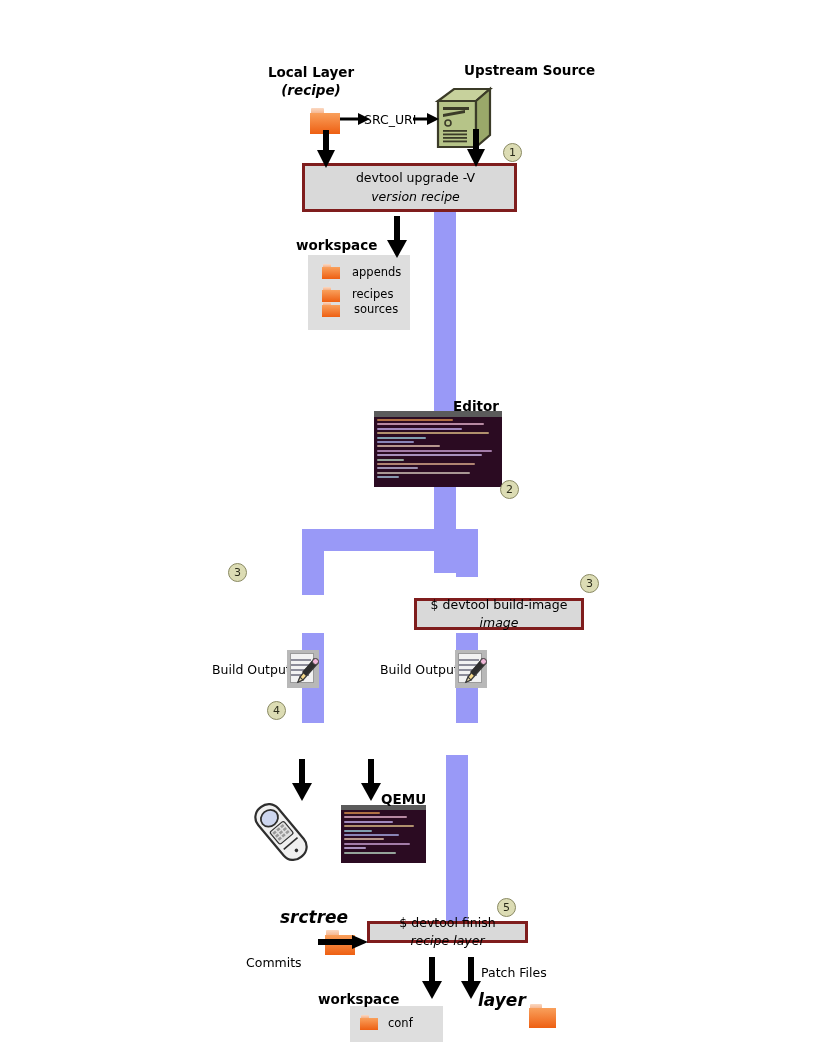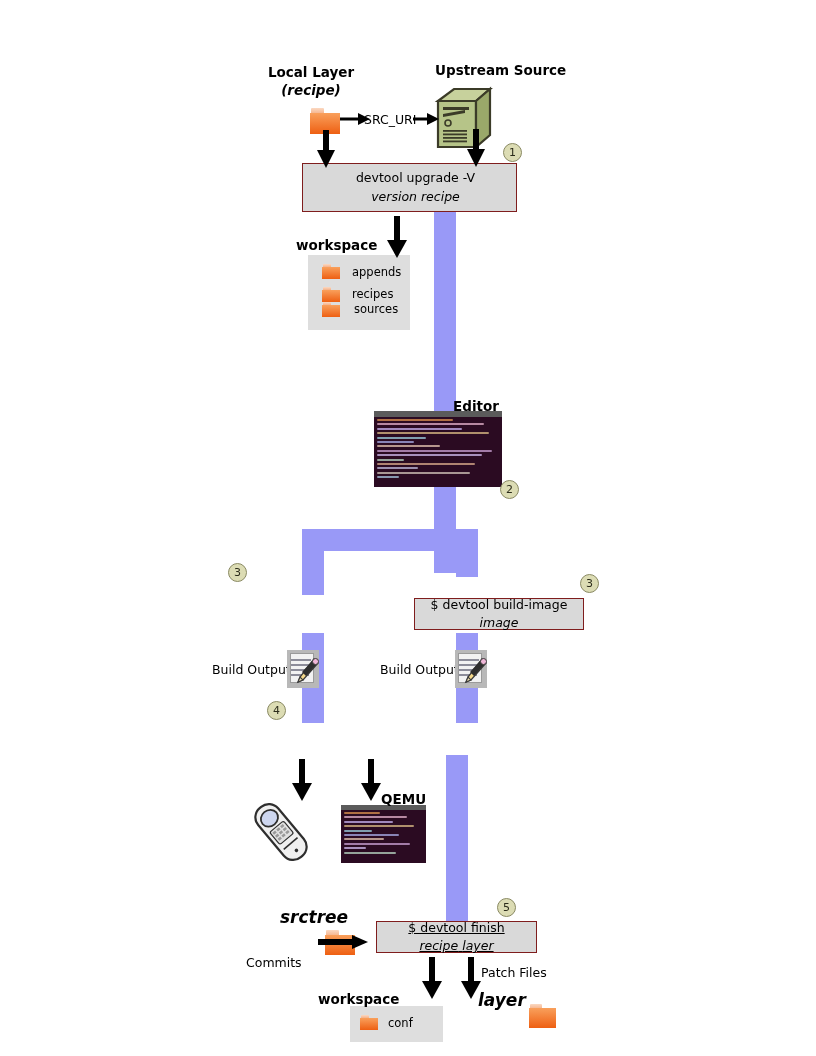--- a/index.html
+++ b/index.html
@@ -24,21 +24,21 @@
   
   .flowbar {
     position: absolute;
     background: #9999f7;
   }
 
   
   .cmdbox {
     position: absolute;
     background: #d9d9d9;
-    border: 1px solid #7f1d1d;
+    border: 3px solid #7f1d1d;
     box-sizing: border-box;
     display: flex;
     align-items: center;
     justify-content: center;
     text-align: center;
     font-size: 12.5px;
     color: #000;
     line-height: 1.45;
     z-index: 6;
   }
@@ -203,21 +203,21 @@
   <div class="flowbar" style="left:456px; top:600px; width:22px; height:90px;"></div>
   
   <div class="flowbar" style="left:446px; top:722px; width:22px; height:166px;"></div>
 
   
   <div class="title-center" style="left:244px; top:30px; width:134px;">
     <span>Local Layer</span><br>
     <span style="font-style:italic;">(recipe)</span>
   </div>
 
-  <div class="lbl-bold" style="left:435px; top:29px;">Upstream Source</div>
+  <div class="lbl-bold" style="left:464px; top:29px;">Upstream Source</div>
 
   
   <div class="folder abs" style="left:310px; top:75px; width:30px; height:26px; z-index:7;">
     <div class="tab"></div><div class="body"></div>
   </div>
 
   
   <svg class="arrowsvg" style="left:340px; top:79px;" width="30" height="14" viewBox="0 0 30 14">
     <line x1="0" y1="7" x2="20" y2="7" stroke="#000" stroke-width="3"></line>
     <polygon points="18,1 30,7 18,13" fill="#000"></polygon>
@@ -429,21 +429,21 @@
 
   <svg class="arrowsvg" style="left:318px; top:901px;" width="50" height="16" viewBox="0 0 50 16">
     <line x1="0" y1="8" x2="36" y2="8" stroke="#000" stroke-width="6"></line>
     <polygon points="34,1 50,8 34,15" fill="#000"></polygon>
   </svg>
 
   <div class="lbl" style="left:246px; top:922px;">Commits</div>
 
   <div class="stepnum" style="left:497px; top:865px;">5</div>
 
-  <div class="cmdbox" style="left:376px; top:888px; width:161px; height:32px;text-decoration:underline;">
+  <div class="cmdbox" style="left:367px; top:888px; width:161px; height:22px;">
     <span><span>$ devtool finish </span><span class="it">recipe</span><span class="it">&nbsp;</span><span class="it">layer</span></span>
   </div>
 
   
   <svg class="arrowsvg" style="left:421px; top:924px;" width="22" height="42" viewBox="0 0 22 42">
     <line x1="11" y1="0" x2="11" y2="26" stroke="#000" stroke-width="6"></line>
     <polygon points="1,24 21,24 11,42" fill="#000"></polygon>
   </svg>
   <svg class="arrowsvg" style="left:460px; top:924px;" width="22" height="42" viewBox="0 0 22 42">
     <line x1="11" y1="0" x2="11" y2="26" stroke="#000" stroke-width="6"></line>

